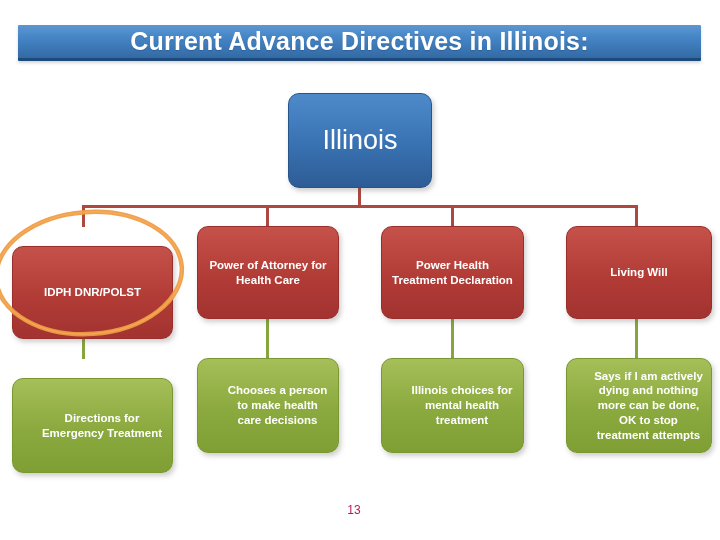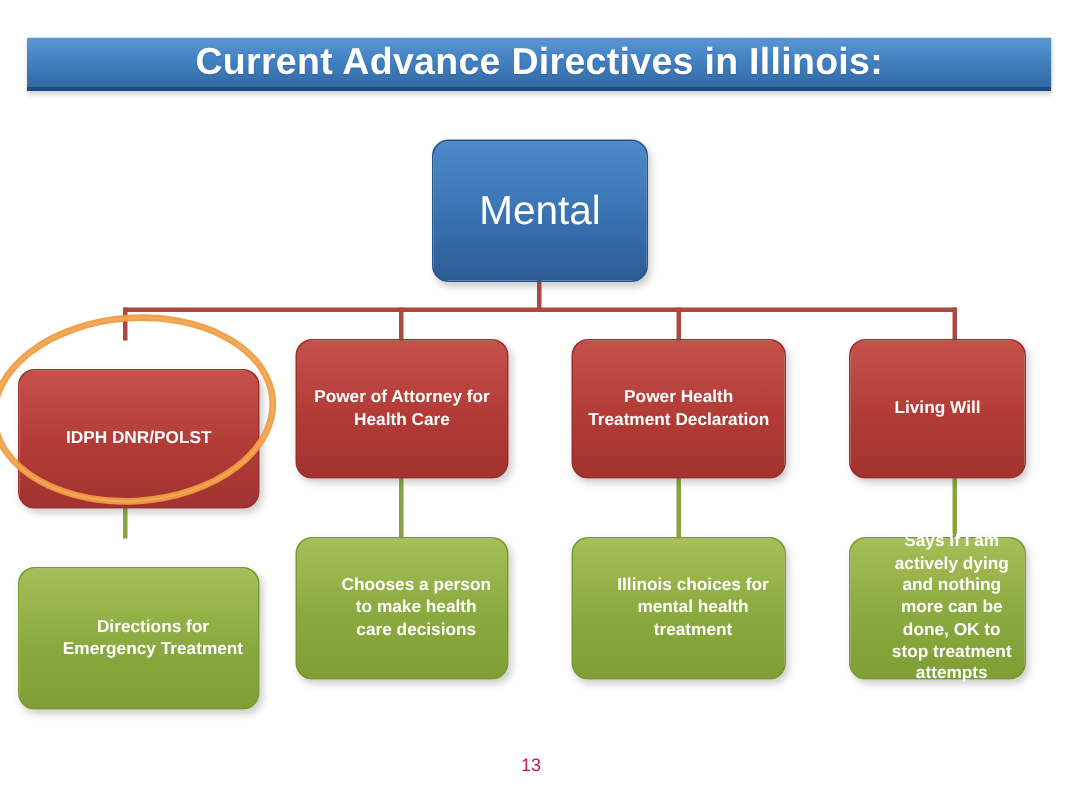--- a/index.html
+++ b/index.html
@@ -38,21 +38,21 @@
     background:linear-gradient(180deg,#a6bf58 0%,#8aa93e 55%,#7f9f34 100%);
     border:1px solid #7a9832;
     padding-left:27px;
   }
   .patient{left:288px;top:93px;width:144px;height:95px;font-size:27px;font-weight:normal;}
   .row-red{top:226px;height:93px;font-size:11.5px;}
   .row-green{top:358px;height:95px;font-size:11.5px;}
   .col-1{left:12px;width:161px;margin-top:20px;}
   .col-2{left:197px;width:142px;}
   .col-3{left:381px;width:143px;}
-  .col-4{left:566px;width:118px;}
+  .col-4{left:566px;width:146px;}
   
   .conn{position:absolute;background:#ad4740;}
   .conn-green{position:absolute;background:#87a53d;}
   .stub-root{left:358px;top:186px;width:3px;height:21px;}
   .hline{left:82px;top:205px;width:556px;height:3px;}
   .stub-red{top:205px;width:3px;height:22px;}
   .stub-green{top:318px;width:3px;height:41px;}
   .sx-1{left:82px;} .sx-2{left:266px;} .sx-3{left:451px;} .sx-4{left:635px;}
   
   .highlight{position:absolute;left:-14px;top:206px;width:212px;height:138px;pointer-events:none;}
@@ -76,21 +76,21 @@
   <div class="conn stub-red sx-1"></div>
   <div class="conn stub-red sx-2"></div>
   <div class="conn stub-red sx-3"></div>
   <div class="conn stub-red sx-4"></div>
   <div class="conn-green stub-green sx-1"></div>
   <div class="conn-green stub-green sx-2"></div>
   <div class="conn-green stub-green sx-3"></div>
   <div class="conn-green stub-green sx-4"></div>
 
   <div class="node node-blue patient">
-    <span>Mental</span>
+    <span>Illinois</span>
   </div>
 
   <div class="node node-red row-red col-1">
     <span>IDPH DNR/POLST</span>
   </div>
   <div class="node node-red row-red col-2">
     <span>Power of Attorney for Health Care</span>
   </div>
   <div class="node node-red row-red col-3">
     <span>Power Health Treatment Declaration</span>

